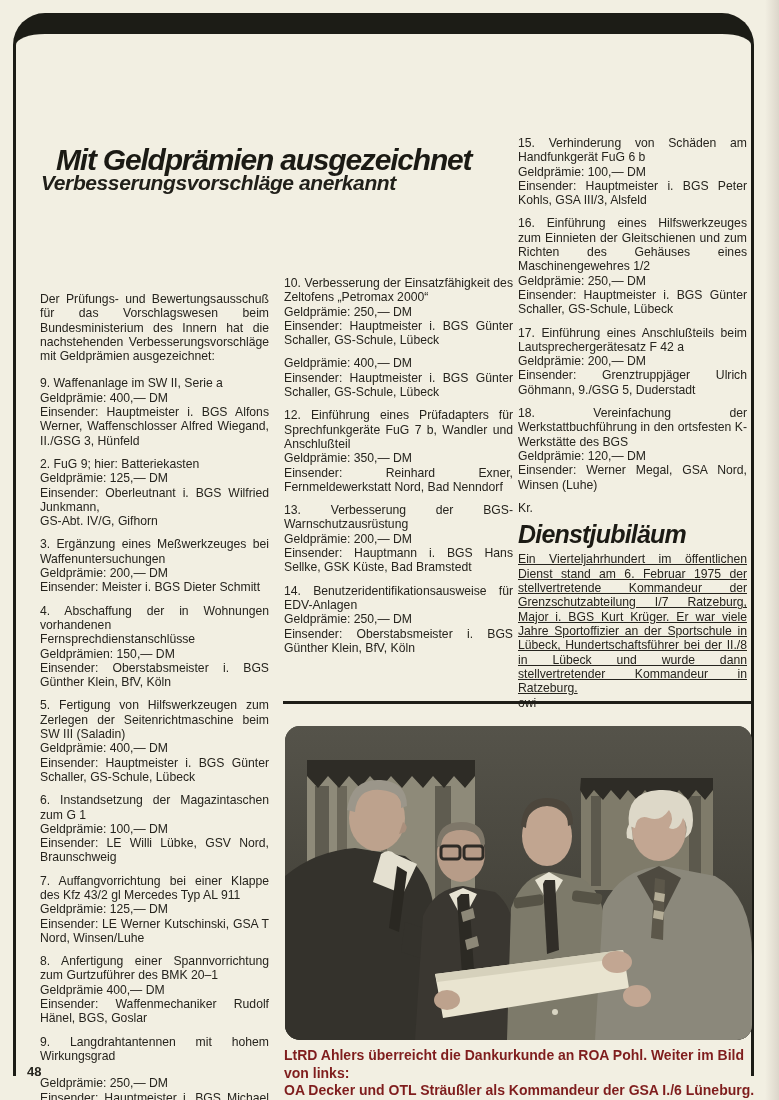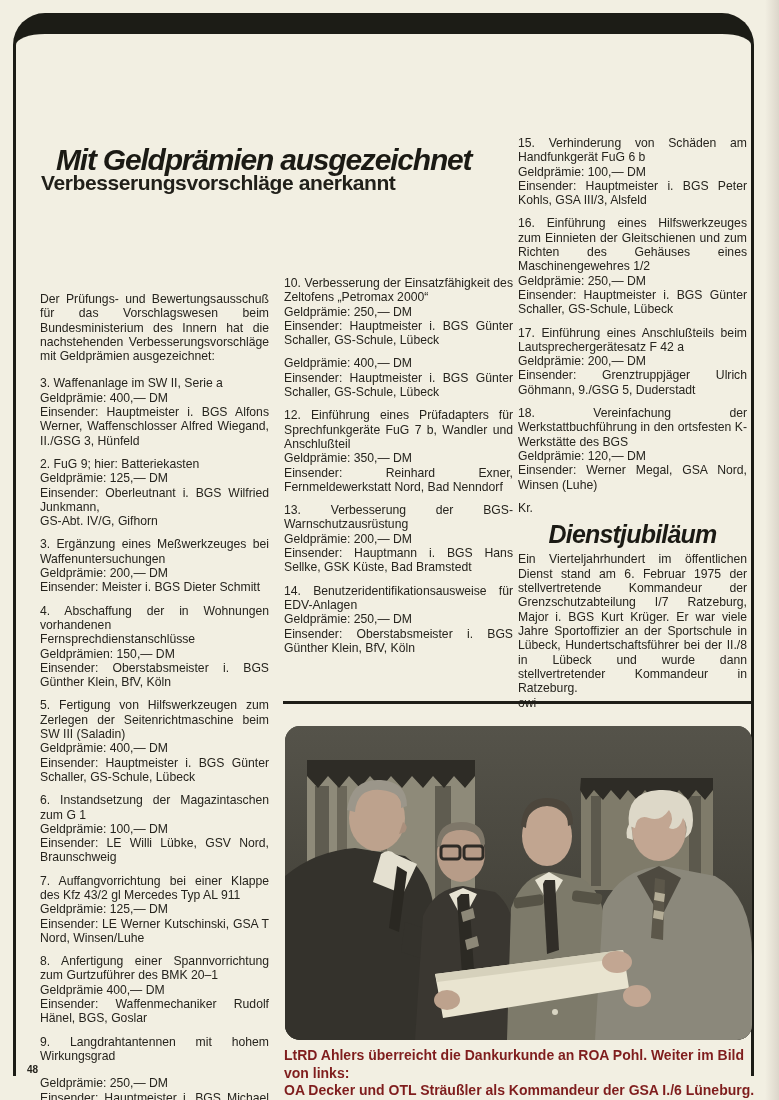--- a/index.html
+++ b/index.html
@@ -21,75 +21,75 @@
     position:absolute; right:0; top:0; width:14px; height:1100px;
     background:linear-gradient(to right, rgba(0,0,0,0), rgba(120,100,95,0.18));
   }
   .headline {
     position:absolute; left:40px; top:127px; width:490px;
     font-size:30px; font-weight:bold; font-style:italic;
     letter-spacing:-1.2px; color:#1b1a14; white-space:nowrap;
   }
   .subheadline {
     position:absolute; left:41px; top:171px; width:420px;
-    font-size:21px; font-weight:bold; 
+    font-size:21px; font-weight:bold; font-style:italic;
     letter-spacing:-0.4px; color:#21201a; white-space:nowrap;
   }
   .col {
     position:absolute; width:229px;
     font-size:12.2px; line-height:14.3px; text-align:justify;
   }
   .col-1 { left:40px;  top:276px; }
   .col-2 { left:284px; top:276px; }
   .col-3 { left:518px; top:136px; }
   .intro { margin-bottom:13px; }
   .item { margin-bottom:9px; }
   .item > div { white-space:pre-line; }
   .item-gap { height:13px; }
   .sign-right { text-align:left; margin:1px 2px 8px 0; }
   .jub-heading {
     font-size:25px; font-weight:bold; font-style:italic;
     letter-spacing:-0.8px; color:#1b1a14;
-    margin:12px 0 11px 0; text-align:center;
-  }
-  .jub-body { text-align:justify; }
+    margin:12px 0 11px 0; text-align:left;
+  }
+  .jub-body { text-align:justify;text-decoration:underline; }
   .divider-rule {
     position:absolute; left:283px; top:701px; width:469px; height:3px;
     background:#1e1d17;
   }
   .photo {
     position:absolute; left:285px; top:726px; width:467px; height:314px;
     border-radius:15px; overflow:hidden; background:#46443c;
   }
   .photo svg { display:block; }
   .caption {
     position:absolute; left:284px; top:1047px; width:473px;
     font-size:14px; line-height:17.5px;
     font-weight:bold; color:#7f1d1d;
     white-space:pre-line;
   }
   .page-number {
     position:absolute; left:27px; top:1064px;
-    font-size:10px; font-weight:bold; color:#26241e;
+    font-size:13px; font-weight:bold; color:#26241e;
   }
 </style>
 </head>
 <body>
 
 <div class="page-frame"></div>
 <div class="scan-edge"></div>
 
 <h1 class="headline" style="margin:16px;">Mit Geldprämien ausgezeichnet</h1>
 <h2 class="subheadline" style="margin:0;">Verbesserungsvorschläge anerkannt</h2>
 
 <div class="col col-1">
   <p class="intro" style="margin-top:16px;">Der Prüfungs- und Bewertungsausschuß für das Vorschlagswesen beim Bundesministerium des Innern hat die nachstehenden Verbesserungsvorschläge mit Geldprämien ausgezeichnet:</p>
   <div>
       <div class="item">
-        <div class="item-title">3. Waffenanlage im SW II, Serie a</div>
+        <div class="item-title">9. Waffenanlage im SW II, Serie a</div>
         <div class="item-premium">Geldprämie: 400,— DM</div>
         <div class="item-sender">Einsender: Hauptmeister i. BGS Alfons Werner, Waffenschlosser Alfred Wiegand, II./GSG 3, Hünfeld</div>
       </div>
       <div class="item">
         <div class="item-title">2. FuG 9; hier: Batteriekasten</div>
         <div class="item-premium">Geldprämie: 125,— DM</div>
         <div class="item-sender">Einsender: Oberleutnant i. BGS Wilfried Junkmann,
 GS-Abt. IV/G, Gifhorn</div>
       </div>
       <div class="item">

